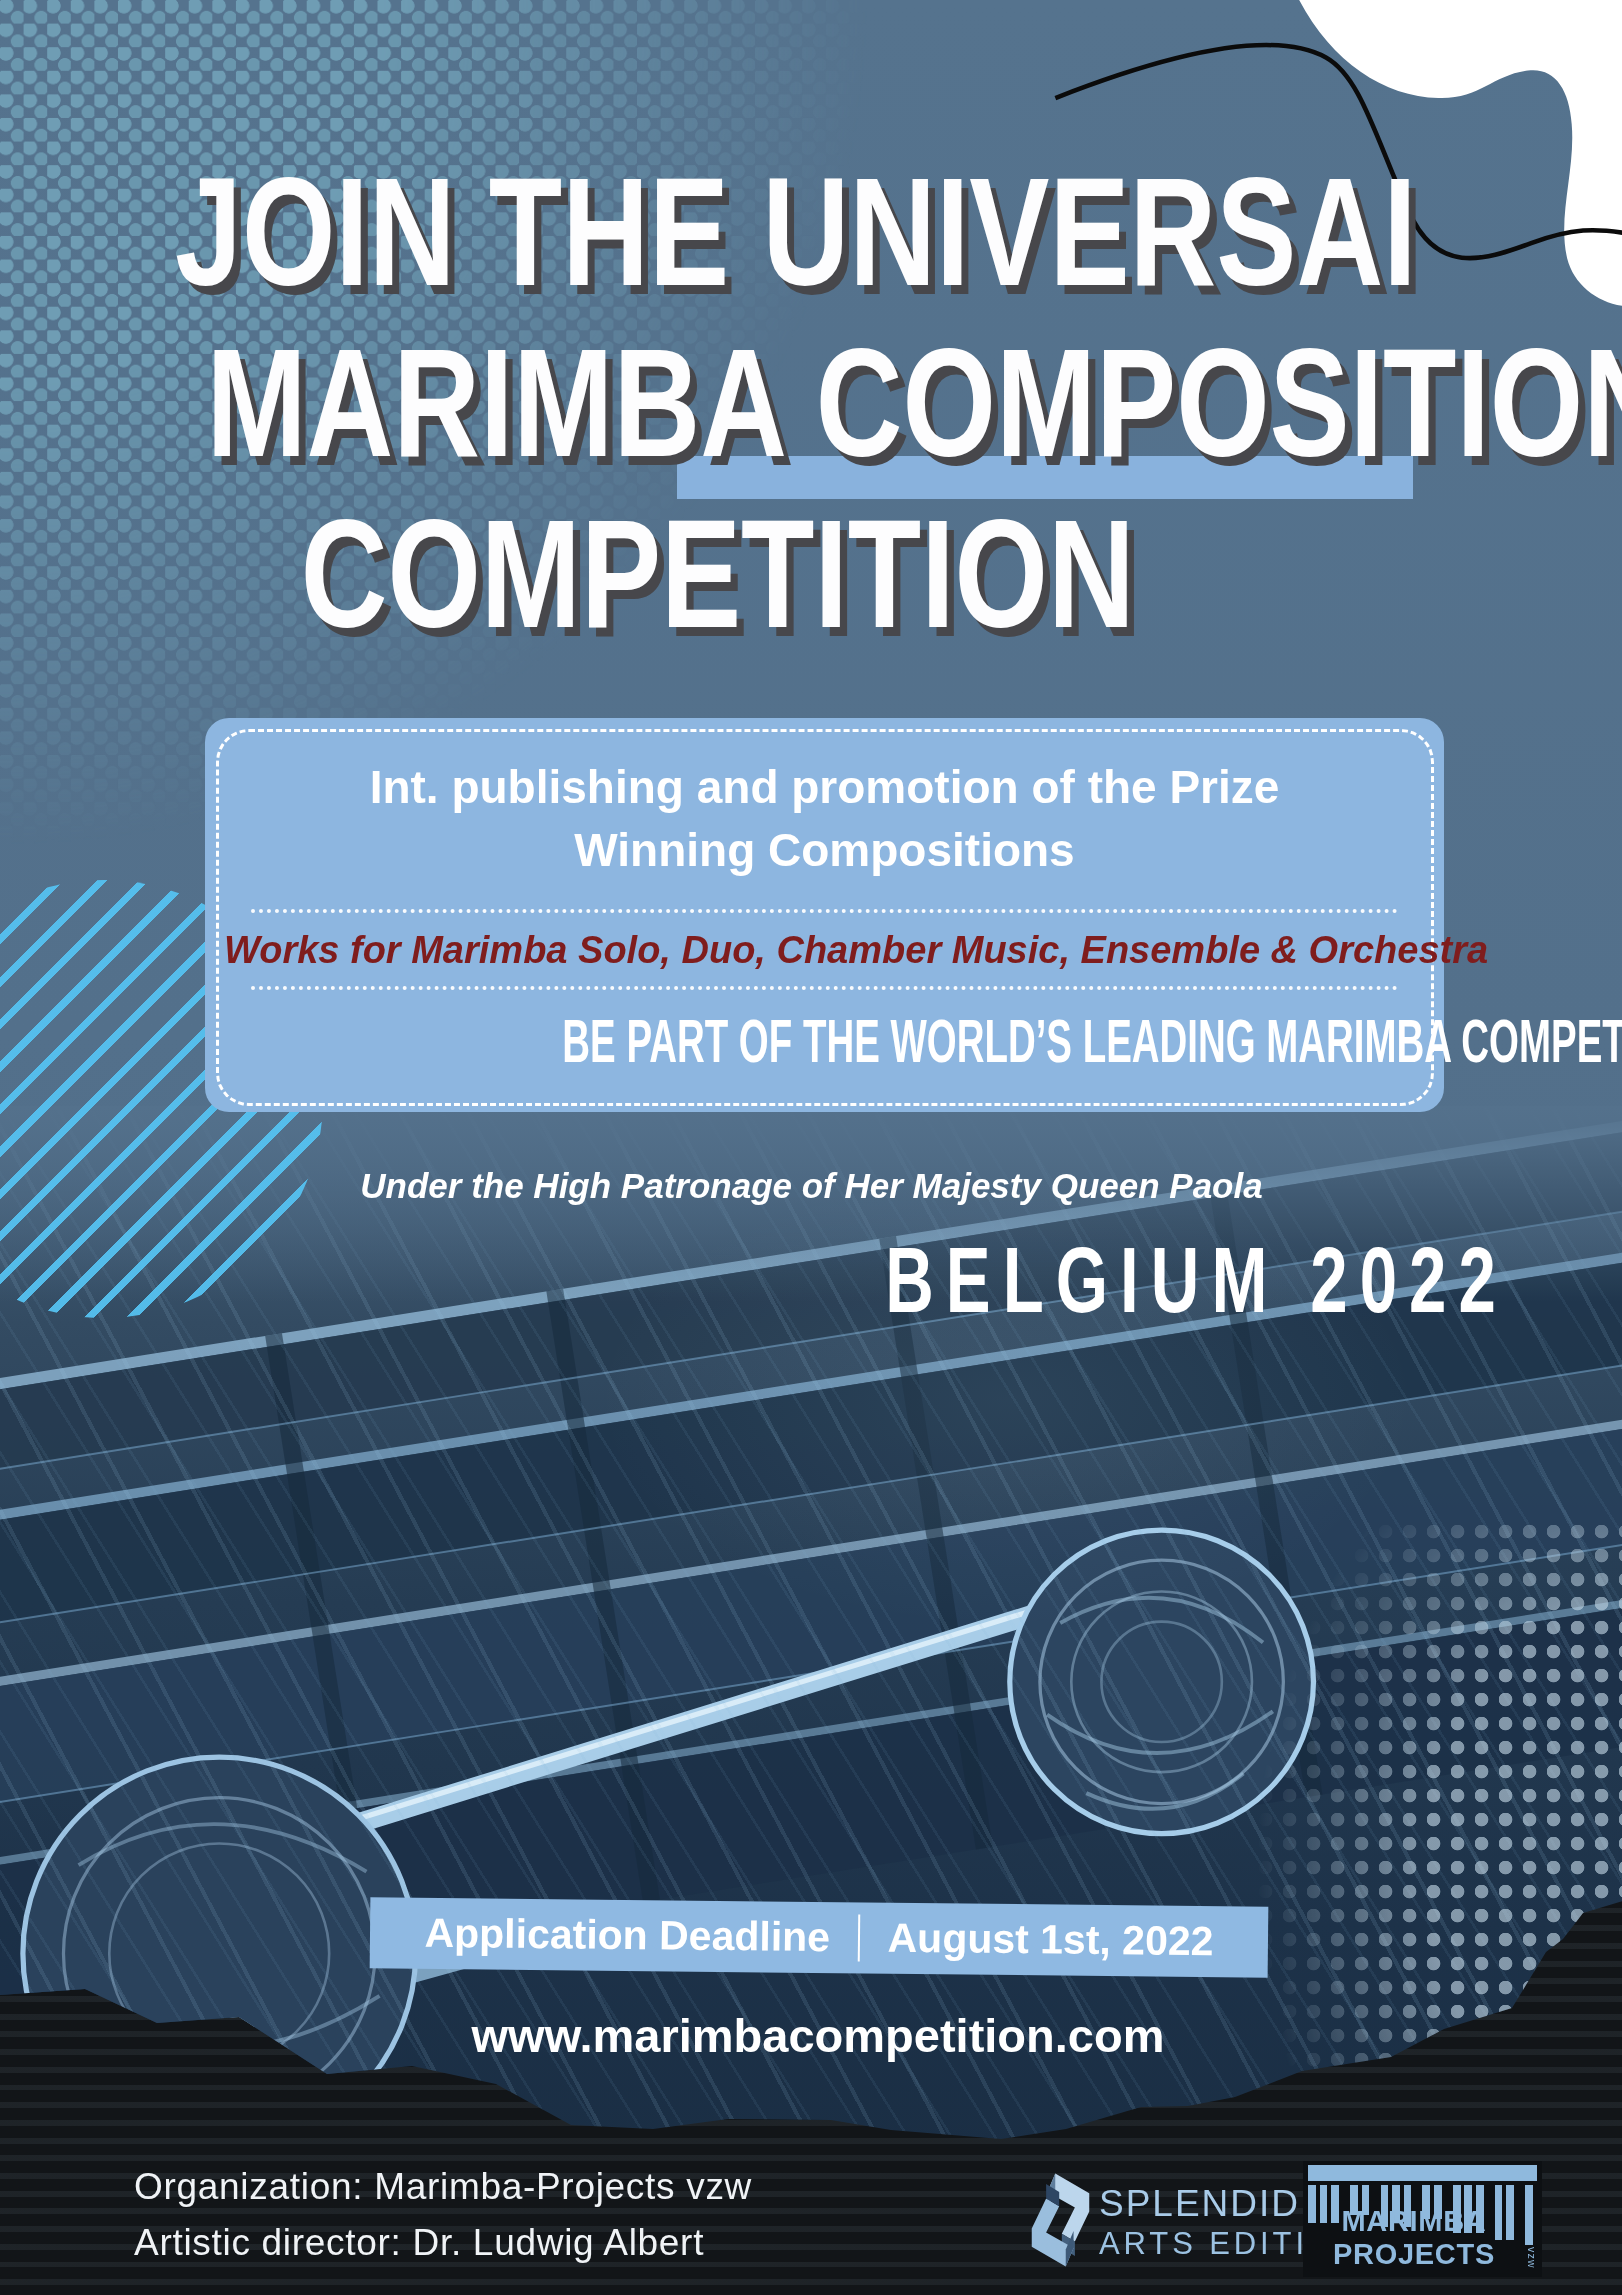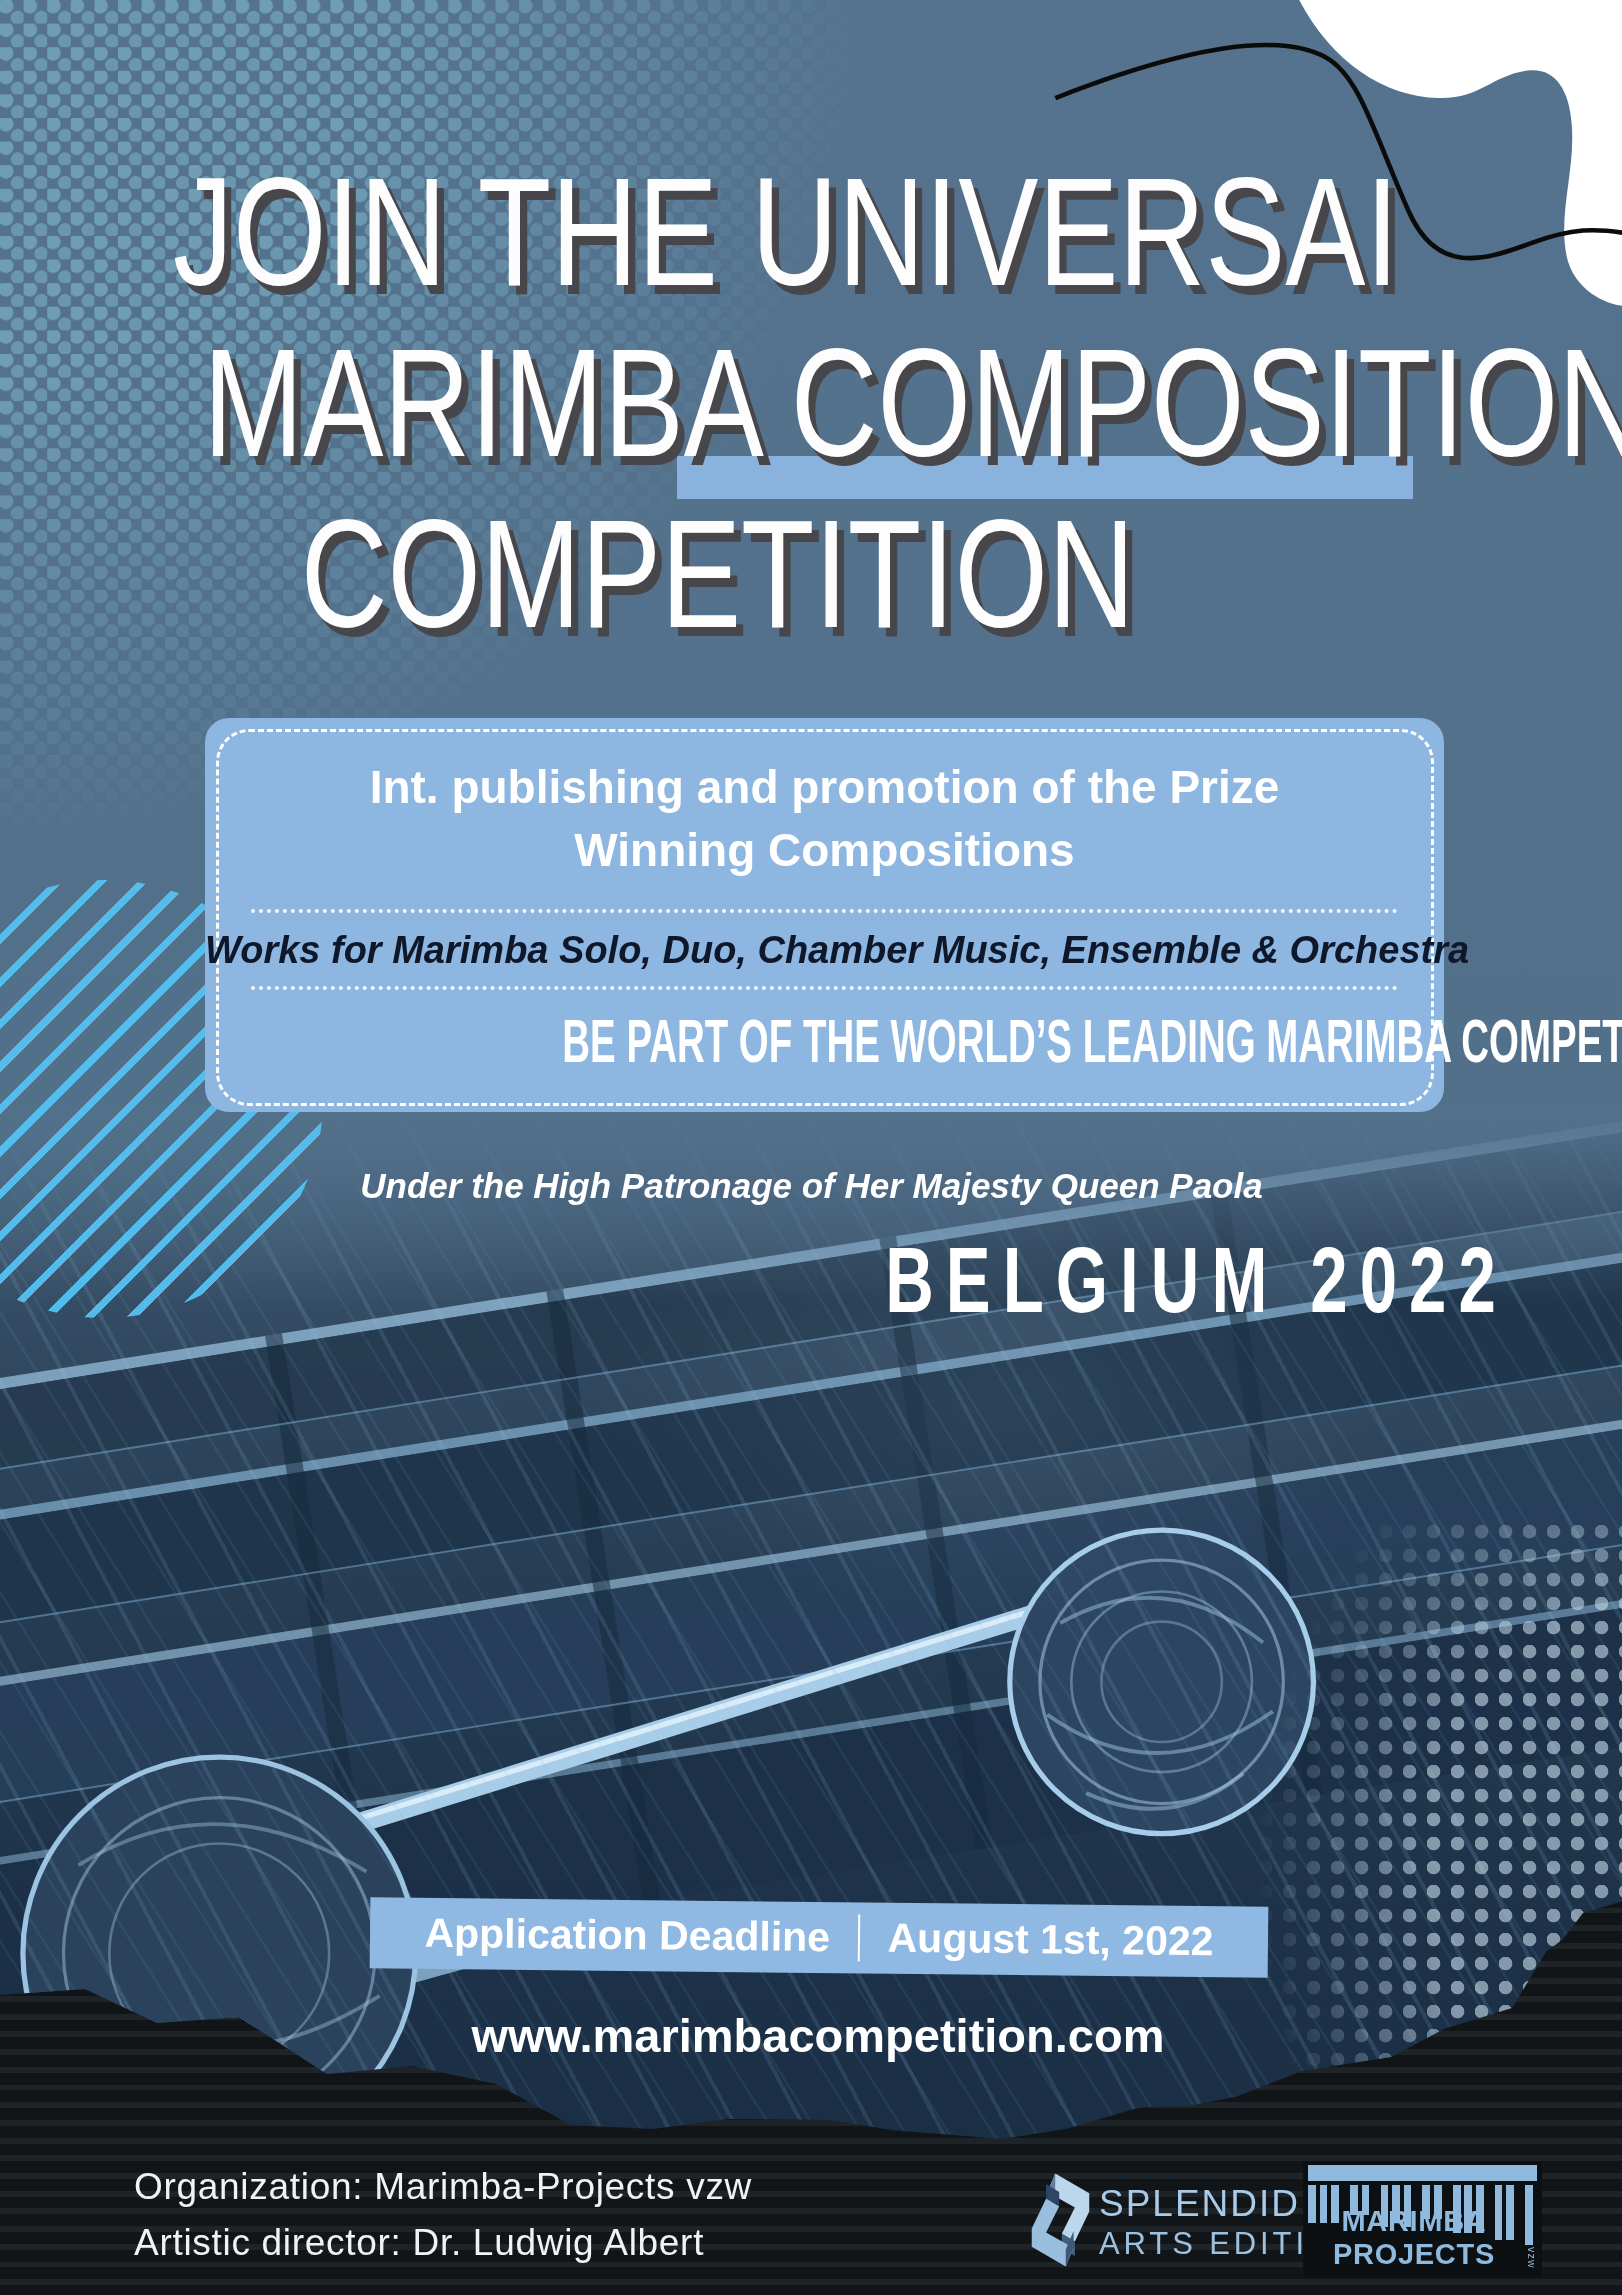--- a/index.html
+++ b/index.html
@@ -37,36 +37,36 @@
     -webkit-mask-image:radial-gradient(ellipse 471px 615px at 100% 55%,#000 42%,transparent 78%);
             mask-image:radial-gradient(ellipse 471px 615px at 100% 55%,#000 42%,transparent 78%);}
   .top-fade{position:absolute;left:0;top:0;width:100%;height:196px;
     background:linear-gradient(180deg,#54718c 0%,rgba(84,113,140,0) 100%);}
   .stripe-circle{left:-115px;top:880px;width:438px;height:438px;border-radius:50%;z-index:4;
     background:repeating-linear-gradient(135deg,rgba(85,193,240,0.95) 0 7.2px,rgba(0,0,0,0) 7.2px 30px);}
   .corner-svg{left:1008px;top:0;width:615px;height:366px;z-index:5;}
 
   
   .title{left:0;top:147px;width:1436px;text-align:center;z-index:6;color:#fdfdfe;
-         font-weight:normal;font-size:154px;line-height:171px;white-space:nowrap;
+         font-weight:bold;font-size:154px;line-height:171px;white-space:nowrap;
          text-shadow:9.2px 9.2px 0 #47474b;}
   .title .tline{display:block;}
   .title .tline span{display:inline-block;transform:scaleX(0.78);transform-origin:50% 50%;}
   .title-underline{left:677px;top:456px;width:736px;height:43px;background:#89b2dd;z-index:5;}
 
   
   .panel{left:205px;top:718px;width:1239px;height:394px;background:#8db6e0;border-radius:24px;z-index:6;}
   .panel-border{position:absolute;left:10.5px;top:10.5px;right:10.5px;bottom:6.5px;
                 border:3.9px dashed #ffffff;border-radius:33px;}
   .panel .pub{position:absolute;left:50%;top:38px;transform:translateX(-50%);width:1073px;
               text-align:center;color:#fff;font-weight:bold;font-size:46px;line-height:63px;}
   .dotsep{position:absolute;left:46px;right:46px;border-top:4.6px dotted rgba(255,255,255,0.95);}
   .sep1{top:191px;} .sep2{top:268px;}
   .panel .works{position:absolute;left:0;top:211px;width:100%;text-align:center;
-                color:#0f172a;font-style:italic;font-weight:bold;font-size:38px;white-space:nowrap;}
+                color:#7f1d1d;font-style:italic;font-weight:bold;font-size:38px;white-space:nowrap;padding-left:19px;}
   .panel .bepart{position:absolute;left:0;top:287px;width:100%;text-align:center;color:#fff;
                  font-weight:bold;font-size:62px;white-space:nowrap;}
   .panel .bepart span{display:inline-block;transform:scaleX(0.62);transform-origin:50% 50%;}
 
   
   .patronage{left:0;top:1166px;width:1623px;text-align:center;z-index:6;color:#fff;
              font-style:italic;font-weight:bold;font-size:35px;white-space:nowrap;}
   .belgium{left:0;top:1228px;width:1623px;text-align:right;z-index:6;color:#fff;
            font-weight:bold;font-size:92px;letter-spacing:0.18em;white-space:nowrap;}
   .belgium span{display:inline-block;transform:scaleX(0.73);transform-origin:50% 50%;}

